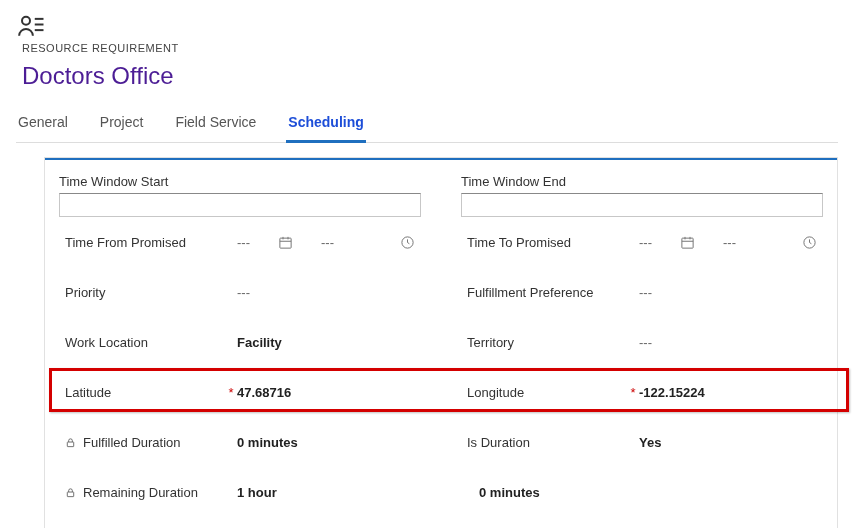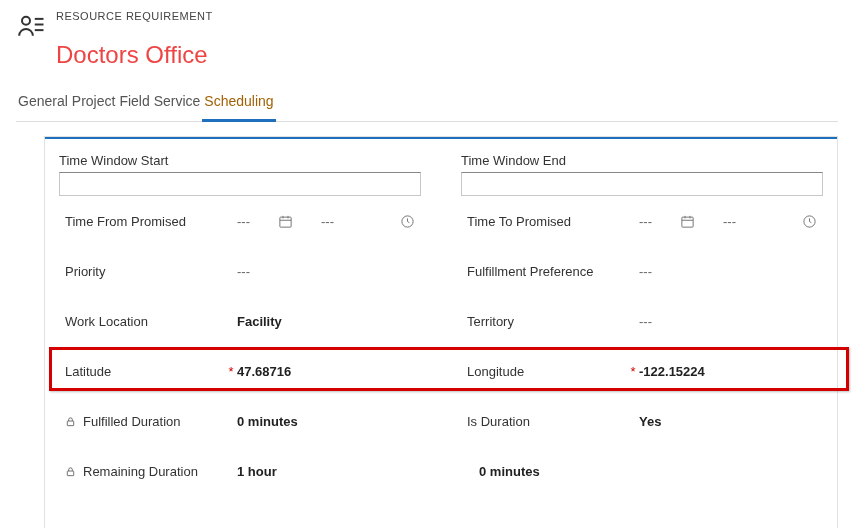--- a/index.html
+++ b/index.html
@@ -5,28 +5,28 @@
   * { box-sizing: border-box; margin: 0; padding: 0; }
   body {
     font-family: "Segoe UI", Arial, sans-serif;
     background: #fff;
     color: #333;
     width: 854px;
     height: 528px;
     overflow: hidden;
   }
   .container { padding: 0 16px 16px 16px; }
-  .header { display: flex; align-items: flex-start; padding: 10px 0 12px 0; }
+  .header { display: flex; align-items: flex-start; padding: 10px 0 12px 0; flex-direction: column; }
   .header-icon { width: 34px; display: flex; align-items: center; margin-top: 2px; }
   .header-text { margin-left: 6px; }
   .header-label { font-size: 11px; letter-spacing: 0.5px; color: #444; text-transform: uppercase; }
-  .header-title { font-size: 24px; font-weight: 300; color: #ef4444; margin-top: 19px; }
-  .tabs { display: flex; border-bottom: 1px solid #ddd; margin-top: 2px; }
+  .header-title { font-size: 24px; font-weight: 300; color: #4c1d95; margin-top: 8px; }
+  .tabs { display: flex; gap: 28px; border-bottom: 1px solid #ddd; margin-top: 2px; }
   .tab { padding: 10px 2px 12px 2px; font-size: 14px; color: #555; cursor: pointer; position: relative; }
-  .tab.active { color: #a16207; font-weight: 400; }
+  .tab.active { color: #1d4ed8; font-weight: 700; }
   .tab.active::after {
     content: ""; position: absolute; left: 0; right: 0; bottom: -1px;
     height: 3px; background: #1f6fbf;
   }
   .content-wrapper { border: 1px solid #e1e1e1; margin-top: 14px; padding: 14px 14px 18px 14px; }
   .top-line { height: 2px; background: #1f6fbf; margin: -14px -14px 14px -14px; }
   .columns { display: flex; gap: 40px; }
   .col { flex: 1; min-width: 0; }
   .section-label { font-size: 13px; color: #333; margin-bottom: 4px; }
   .section-input {

